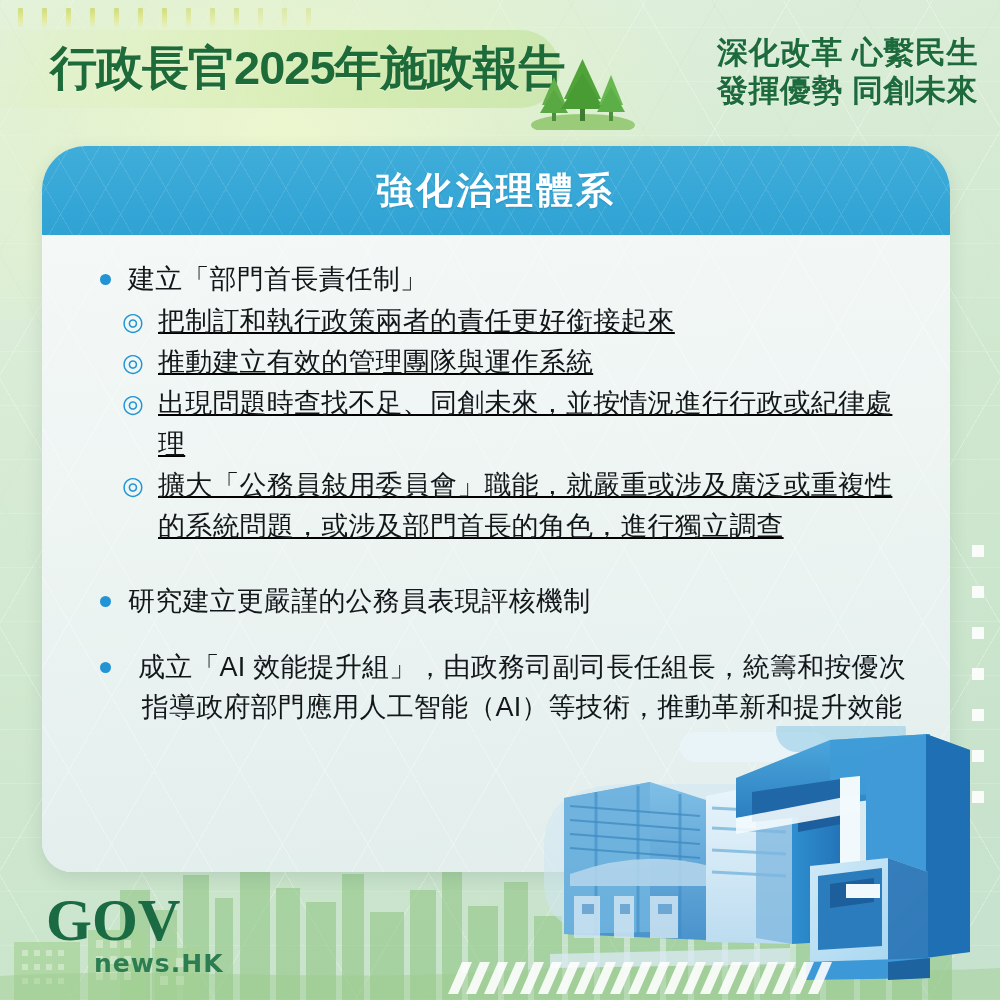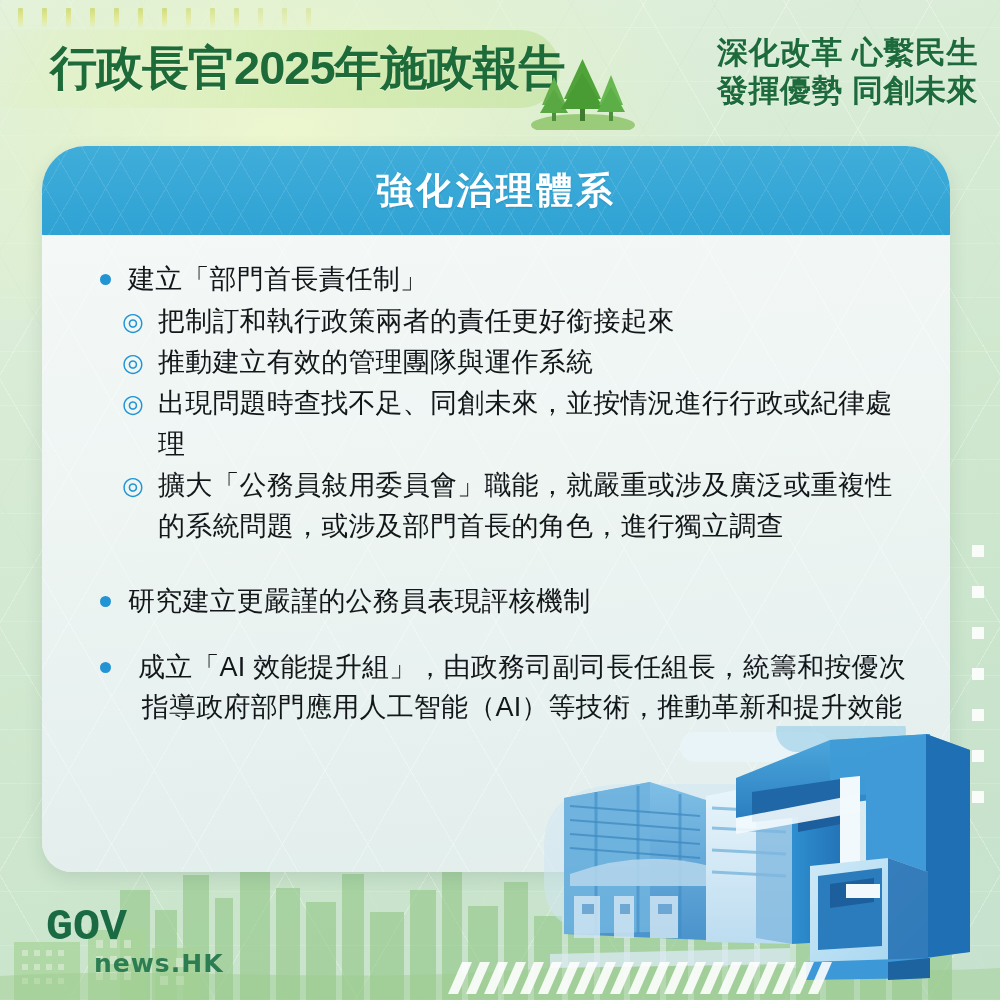--- a/index.html
+++ b/index.html
@@ -176,21 +176,21 @@
   }
   .lv1::before {
     content: "";
     position: absolute;
     left: 8px; top: 15px;
     width: 11px; height: 11px;
     border-radius: 50%;
     background: #2094d4;
   }
 
-  .sublist { margin-top: 2px; }
+  .sublist { margin-top: 2px; text-decoration: underline; }
   .lv2 {
     position: relative;
     padding-left: 66px;
     font-size: 27px;
     line-height: 41px;
     color: #14171a;
     letter-spacing: .2px;
   }
   .lv2::before {
     content: "\25CE";
@@ -205,25 +205,25 @@
   .scenery { position: absolute; left: 0; bottom: 0; width: 1000px; height: 230px; pointer-events: none; }
 
   .gov-logo {
     position: absolute;
     left: 46px; bottom: 24px;
     line-height: 1;
     z-index: 6;
   }
   .gov-logo .g1 {
     display: block;
-    font-size: 45px;
+    font-size: 59px;
     font-weight: bold;
     letter-spacing: 0px;
     color: #1a6b43;
-    font-family: Liberation Mono, monospace;
+    font-family: Liberation Serif, serif;
   }
   .gov-logo .g2 {
     display: block;
     font-size: 25px;
     font-weight: bold;
     letter-spacing: 1px;
     color: #2d7d52;
     margin-top: 1px;
     font-family: "DejaVu Sans", sans-serif;
     margin-left: 48px;

